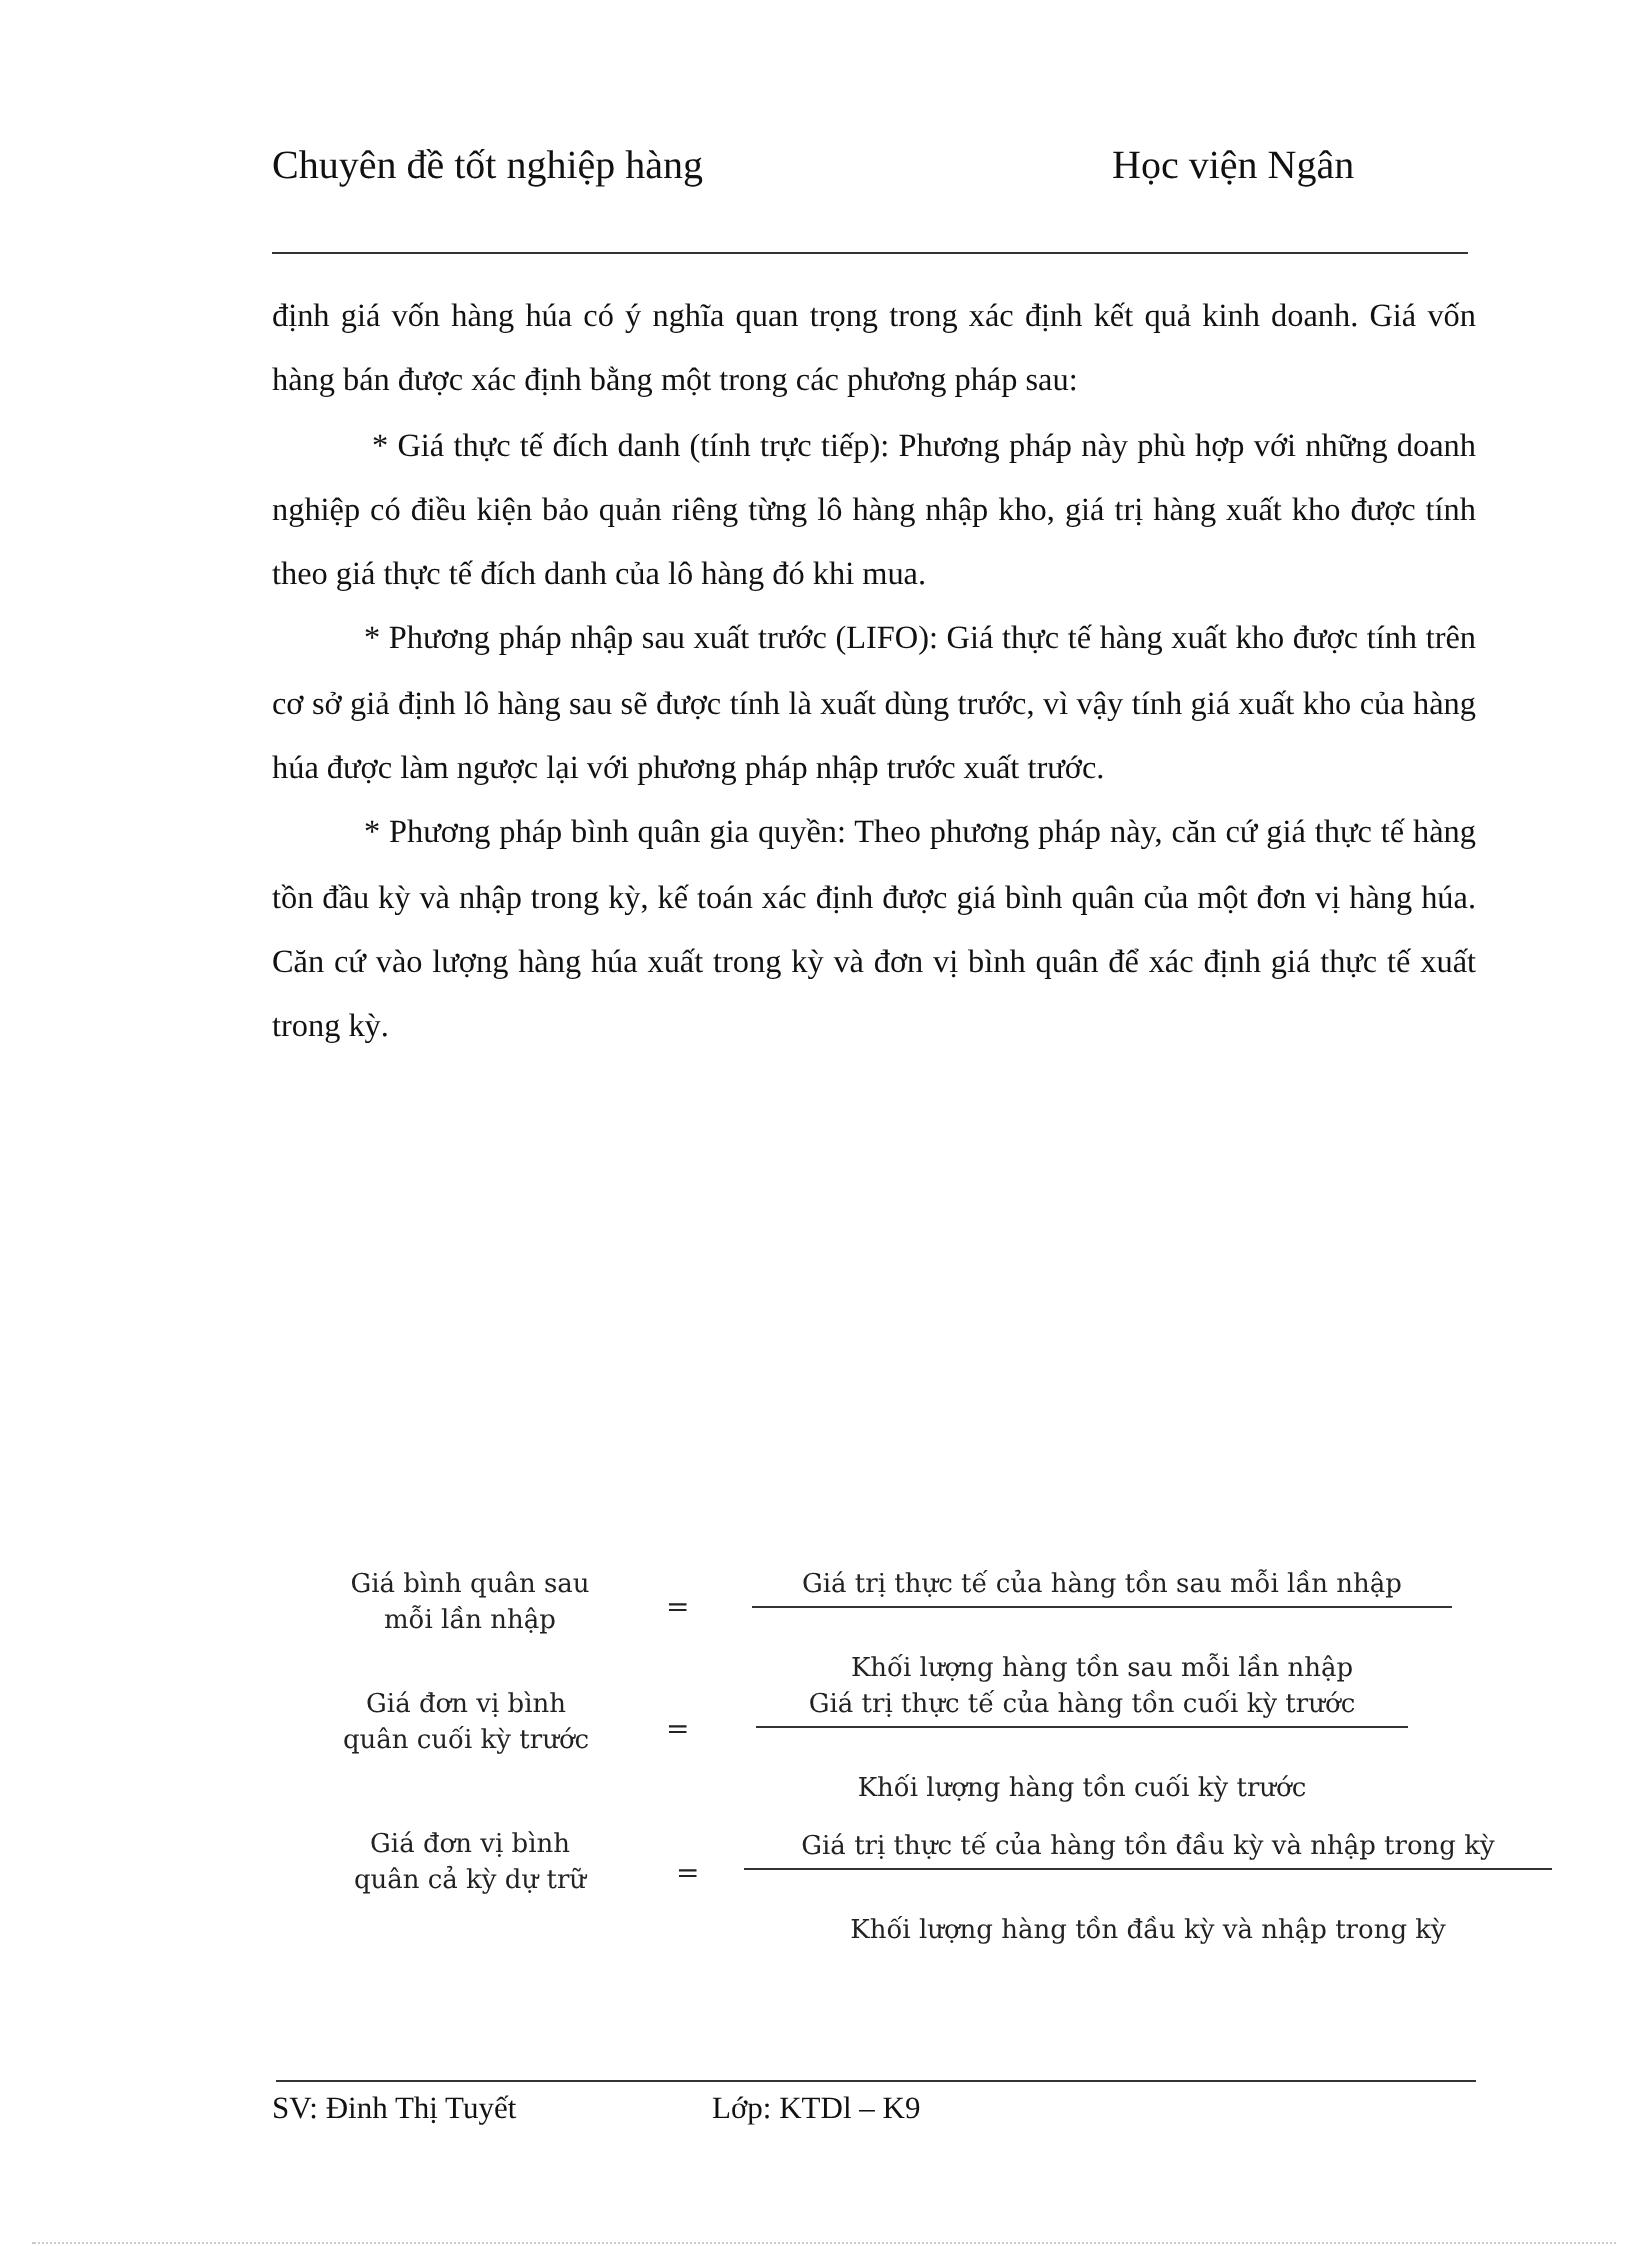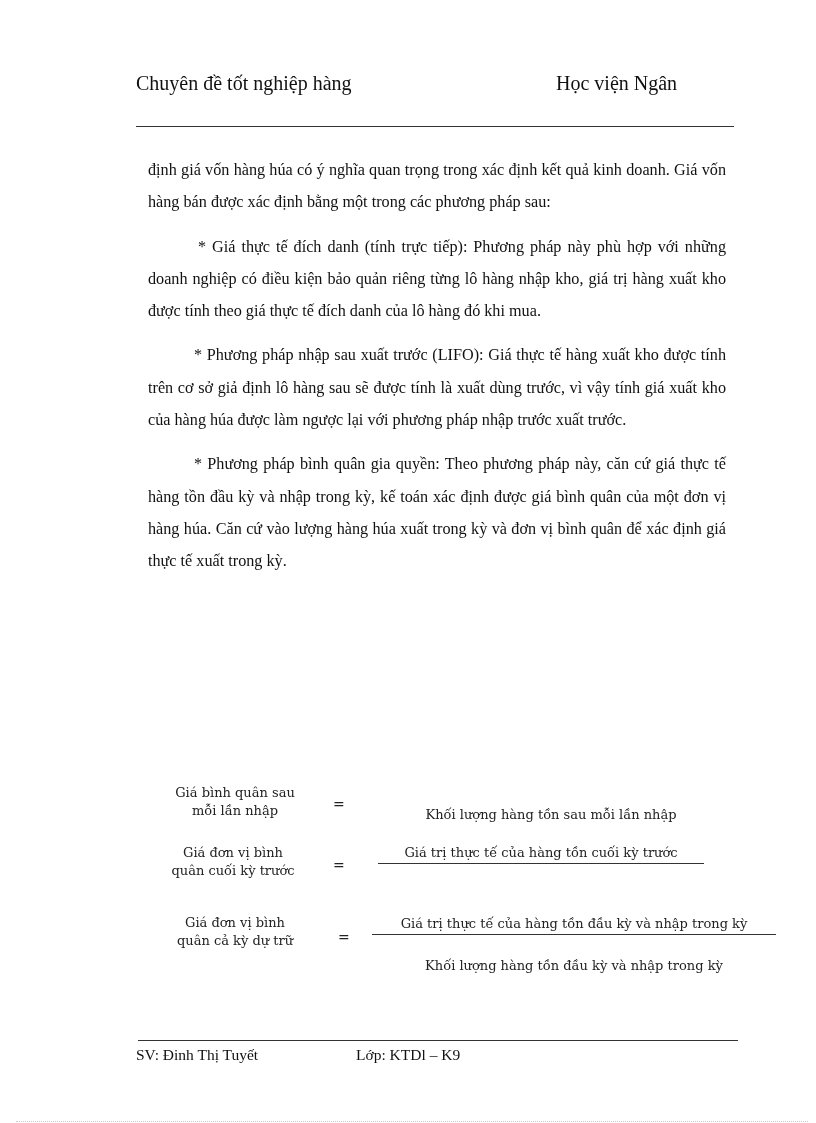--- a/index.html
+++ b/index.html
@@ -4,21 +4,21 @@
   <style>
     html, body { margin: 0; padding: 0; background: #ffffff; }
     body { width: 816px; height: 1123px; position: relative; overflow: hidden;
            font-family: "Liberation Serif", "DejaVu Serif", serif; color: #111; }
     .hdr { position: absolute; font-size: 20px; line-height: 26px; }
     .hdr-left { left: 136px; top: 70px; width: 300px; }
     .hdr-right { left: 556px; top: 70px; text-align: center; }
     .rule { position: absolute; left: 136px; width: 598px; border-top: 1px solid #333; height: 0; }
     .body-text { position: absolute; left: 136px; top: 142px; width: 602px;
                  font-size: 16.2px; line-height: 32.3px; text-align: justify; }
-    .body-text p { margin: 12px; }
+    .body-text p { margin: 0; }
     .indent { text-indent: 46px; }
     .indent-b { text-indent: 50px; }
     .formula { position: absolute; font-family: "DejaVu Serif", "Liberation Serif", serif;
                font-size: 13px; line-height: 18px; color: #222; }
     .flabel { position: absolute; text-align: center; width: 170px; }
     .feq { position: absolute; font-size: 14px; }
     .frac { position: absolute; text-align: center; }
     .frac .num { border-bottom: 1px solid #333; padding: 0 12px 1px; white-space: nowrap; }
     .frac .den { padding-top: 1px; white-space: nowrap; margin-top: 21px; }
     .footer { position: absolute; left: 136px; top: 1046px; font-size: 15.5px; }
@@ -40,32 +40,34 @@
   <p class="indent">* Phương pháp bình quân gia quyền: Theo phương pháp này, căn cứ giá thực tế hàng tồn đầu kỳ và nhập trong kỳ, kế toán xác định được giá bình quân của một đơn vị hàng húa. Căn cứ vào lượng hàng húa xuất trong kỳ và đơn vị bình quân để xác định giá thực tế xuất trong kỳ.</p>
 </div>
 
 <div class="formula" style="left:0; top:0;">
   <div class="flabel" style="left:150px; top:784px;">
     <div>Giá bình quân sau</div>
     <div>mỗi lần nhập</div>
   </div>
   <div class="feq" style="left:333px; top:795px;">=</div>
   <div class="frac" style="left:376px; top:784px; width:350px;">
+    <div class="num">Giá trị thực tế của hàng tồn sau mỗi lần nhập</div>
     <div class="den">Khối lượng hàng tồn sau mỗi lần nhập</div>
   </div>
 </div>
 
 <div class="formula" style="left:0; top:0;">
   <div class="flabel" style="left:148px; top:844px;">
     <div>Giá đơn vị bình</div>
     <div>quân  cuối kỳ trước</div>
   </div>
   <div class="feq" style="left:333px; top:856px;">=</div>
   <div class="frac" style="left:378px; top:844px; width:326px;">
     <div class="num">Giá trị thực tế của hàng tồn cuối kỳ trước</div>
+    <div class="den">Khối lượng hàng tồn cuối kỳ trước</div>
   </div>
 </div>
 
 <div class="formula" style="left:0; top:0;">
   <div class="flabel" style="left:150px; top:914px;">
     <div>Giá đơn vị bình</div>
     <div>quân  cả kỳ dự trữ</div>
   </div>
   <div class="feq" style="left:338px; top:928px;">=</div>
   <div class="frac" style="left:372px; top:915px; width:404px;">

